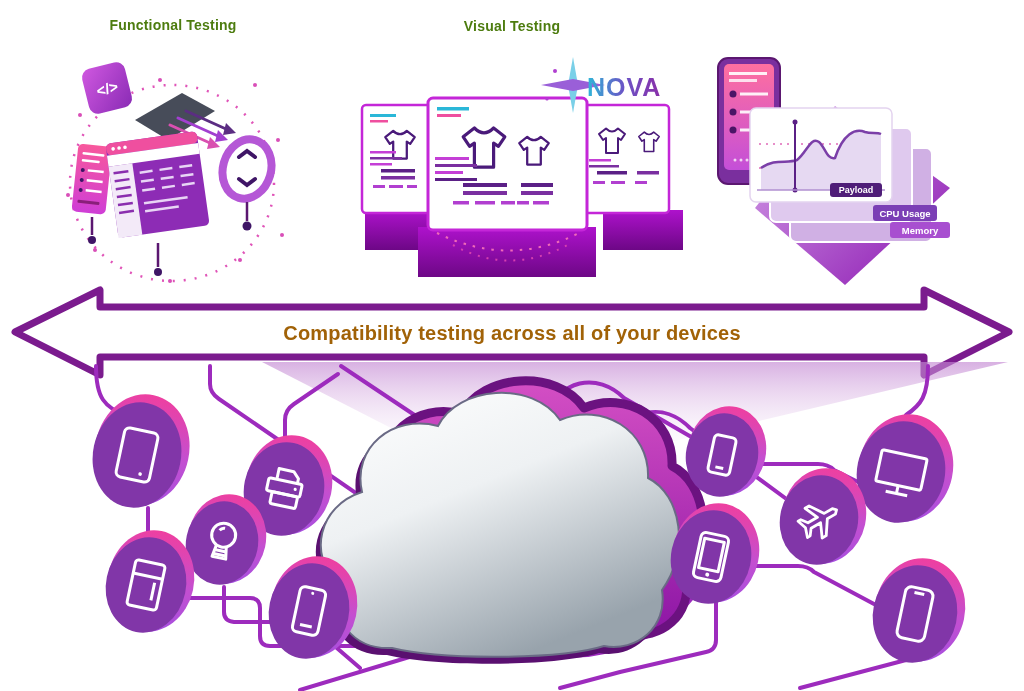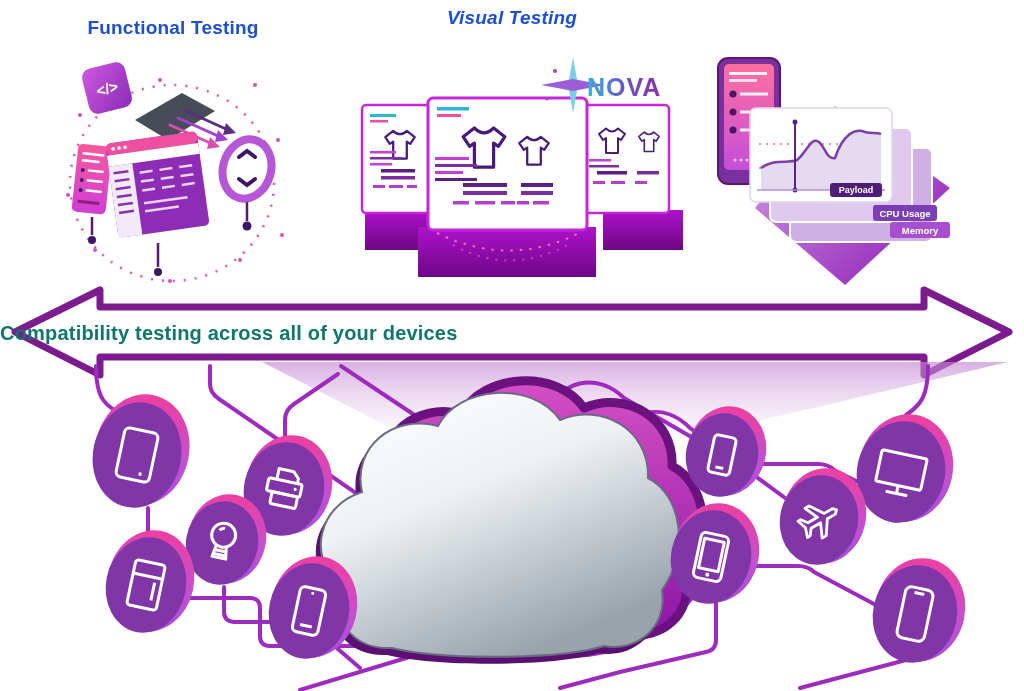--- a/index.html
+++ b/index.html
@@ -1,25 +1,25 @@
 <!DOCTYPE html>
 <html><head>
 <meta charset="utf-8">
 <style>
   html,body{margin:0;padding:0;background:#ffffff;}
   #canvas{position:relative;width:1024px;height:691px;background:#ffffff;overflow:hidden;
           font-family:"Liberation Sans",sans-serif;}
-  .sec-title{position:absolute;font-weight:bold;font-size:19px;color:#1d4ed8;
+  .sec-title{position:absolute;font-weight:bold;font-size:14px;color:#4d7c0f;
              text-align:center;letter-spacing:.2px;}
   #title-functional{left:58px;top:17px;width:230px;}
-  #title-visual{left:412px;top:7px;width:200px;font-style:italic;}
+  #title-visual{left:412px;top:18px;width:200px;}
   #title-performance{left:712px;top:17px;width:256px;}
   .abs{position:absolute;}
   #banner-text{position:absolute;left:0;top:319px;width:1024px;height:28px;line-height:28px;
-               text-align:left;font-weight:bold;font-size:20px;color:#0f766e;letter-spacing:.2px;}
+               text-align:center;font-weight:bold;font-size:20px;color:#a16207;letter-spacing:.2px;}
   svg text{font-family:"Liberation Sans",sans-serif;}
 </style>
 </head>
 <body>
 
 <div id="canvas">
 
   <div id="title-functional" class="sec-title">Functional Testing</div>
   <div id="title-visual" class="sec-title">Visual Testing</div>
 

